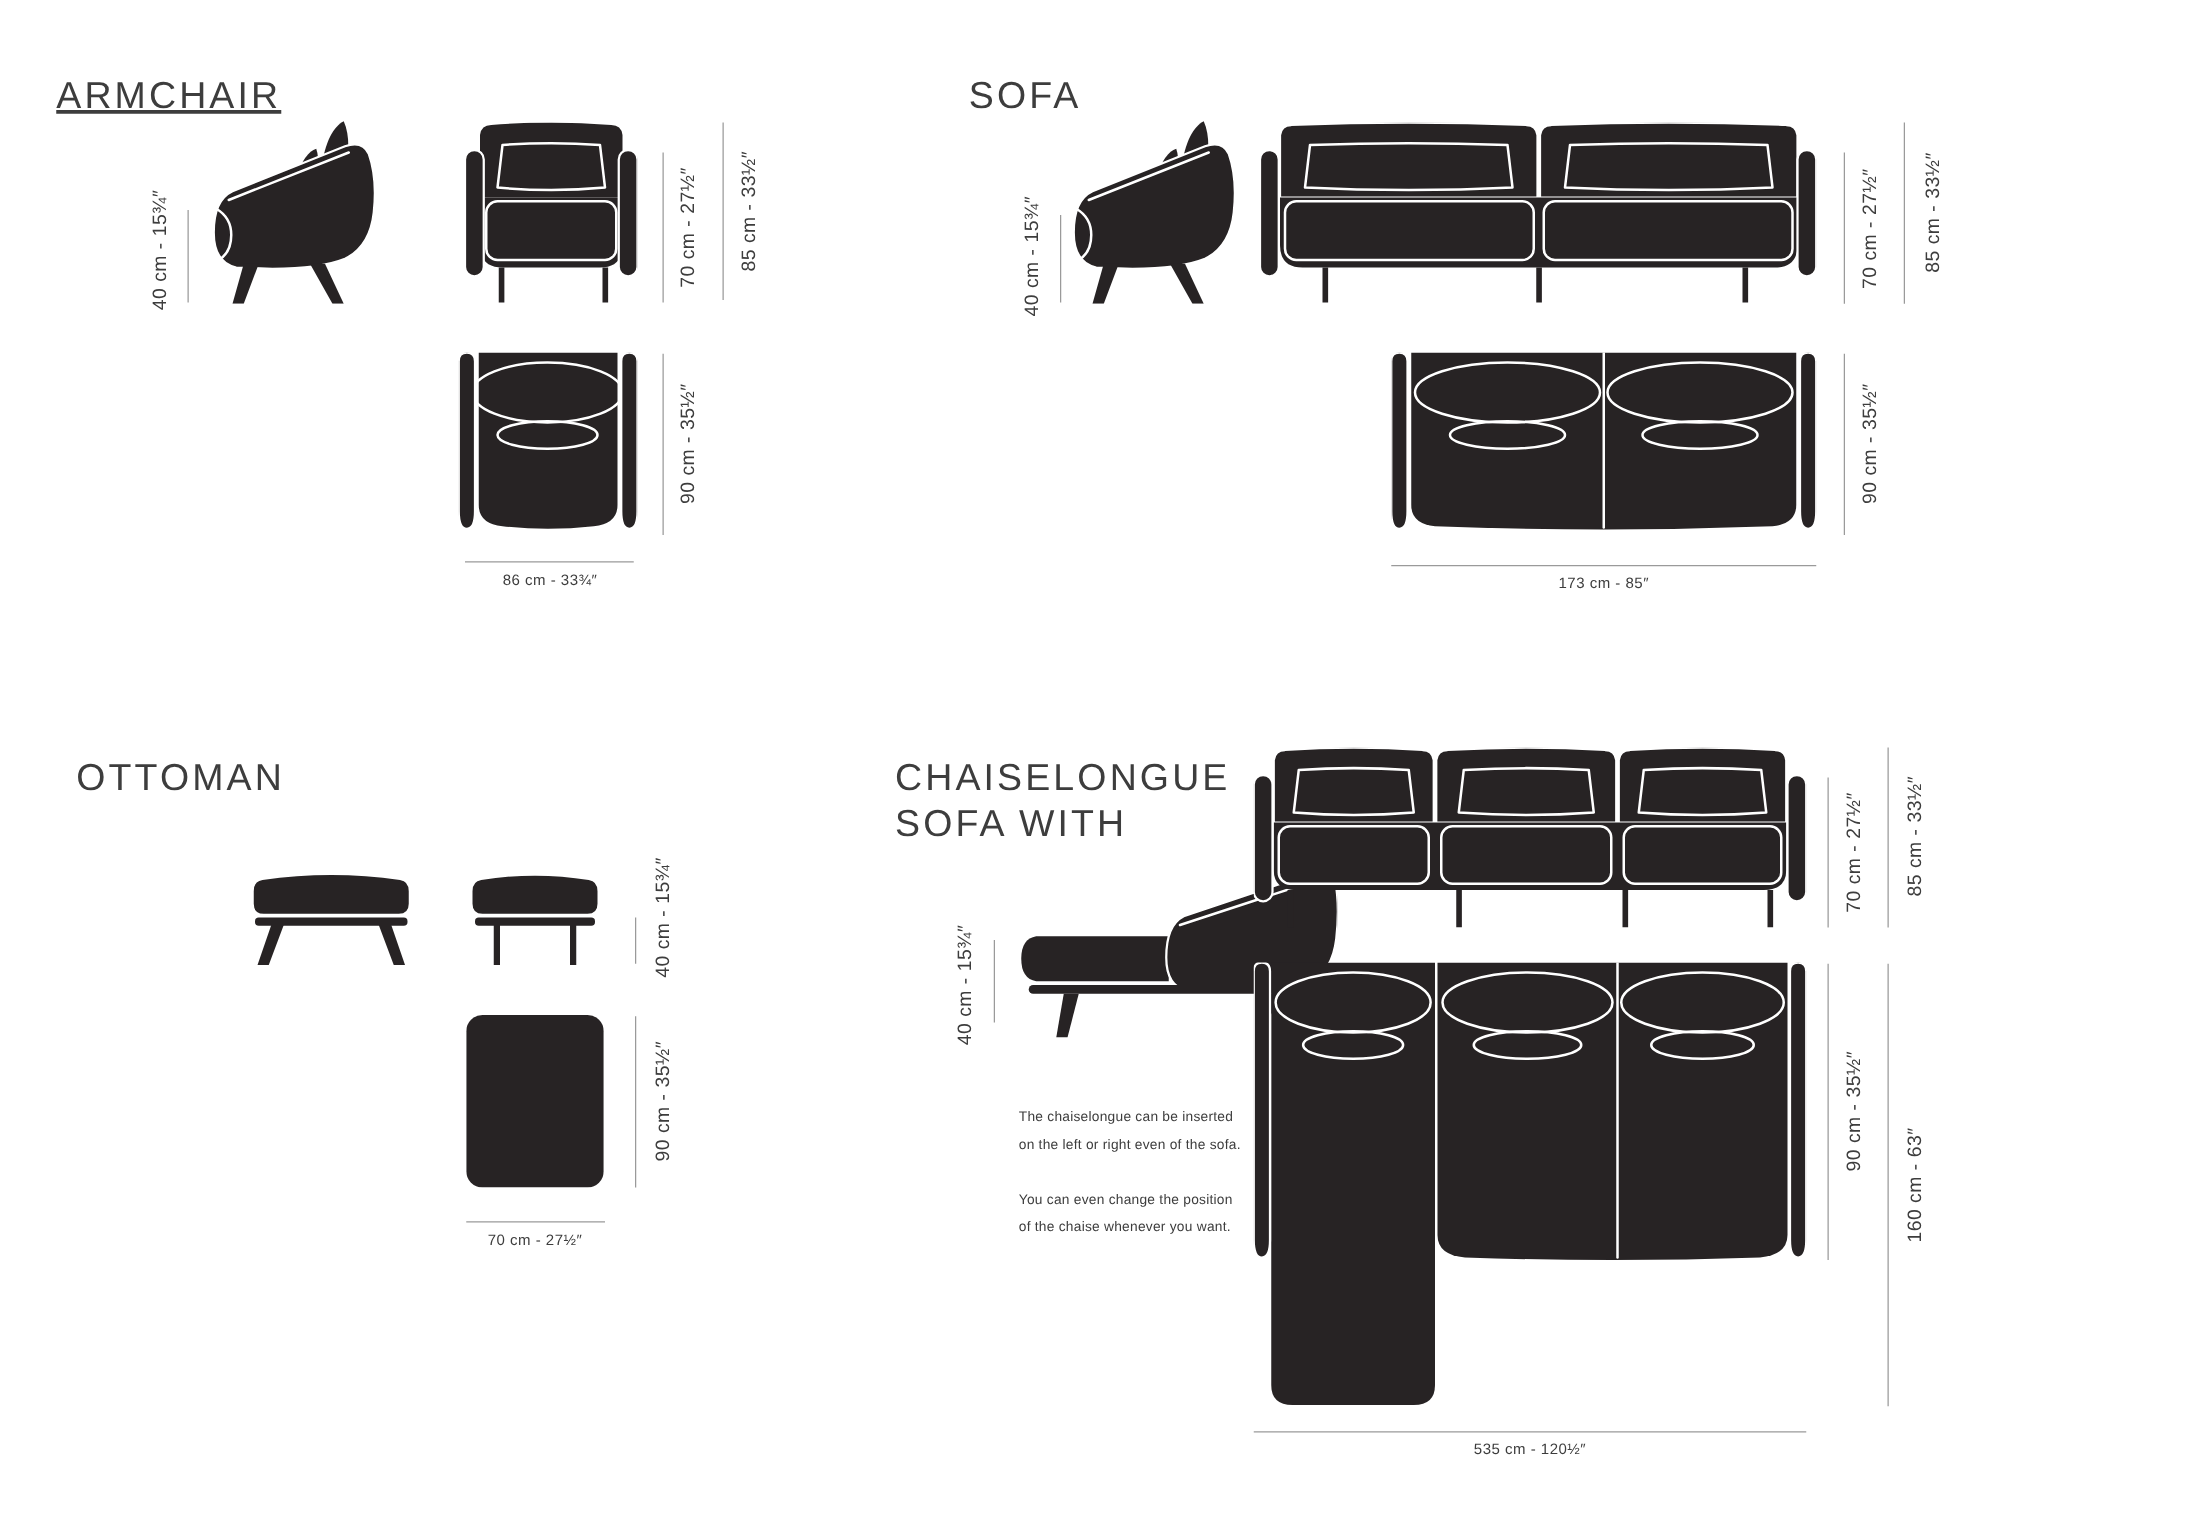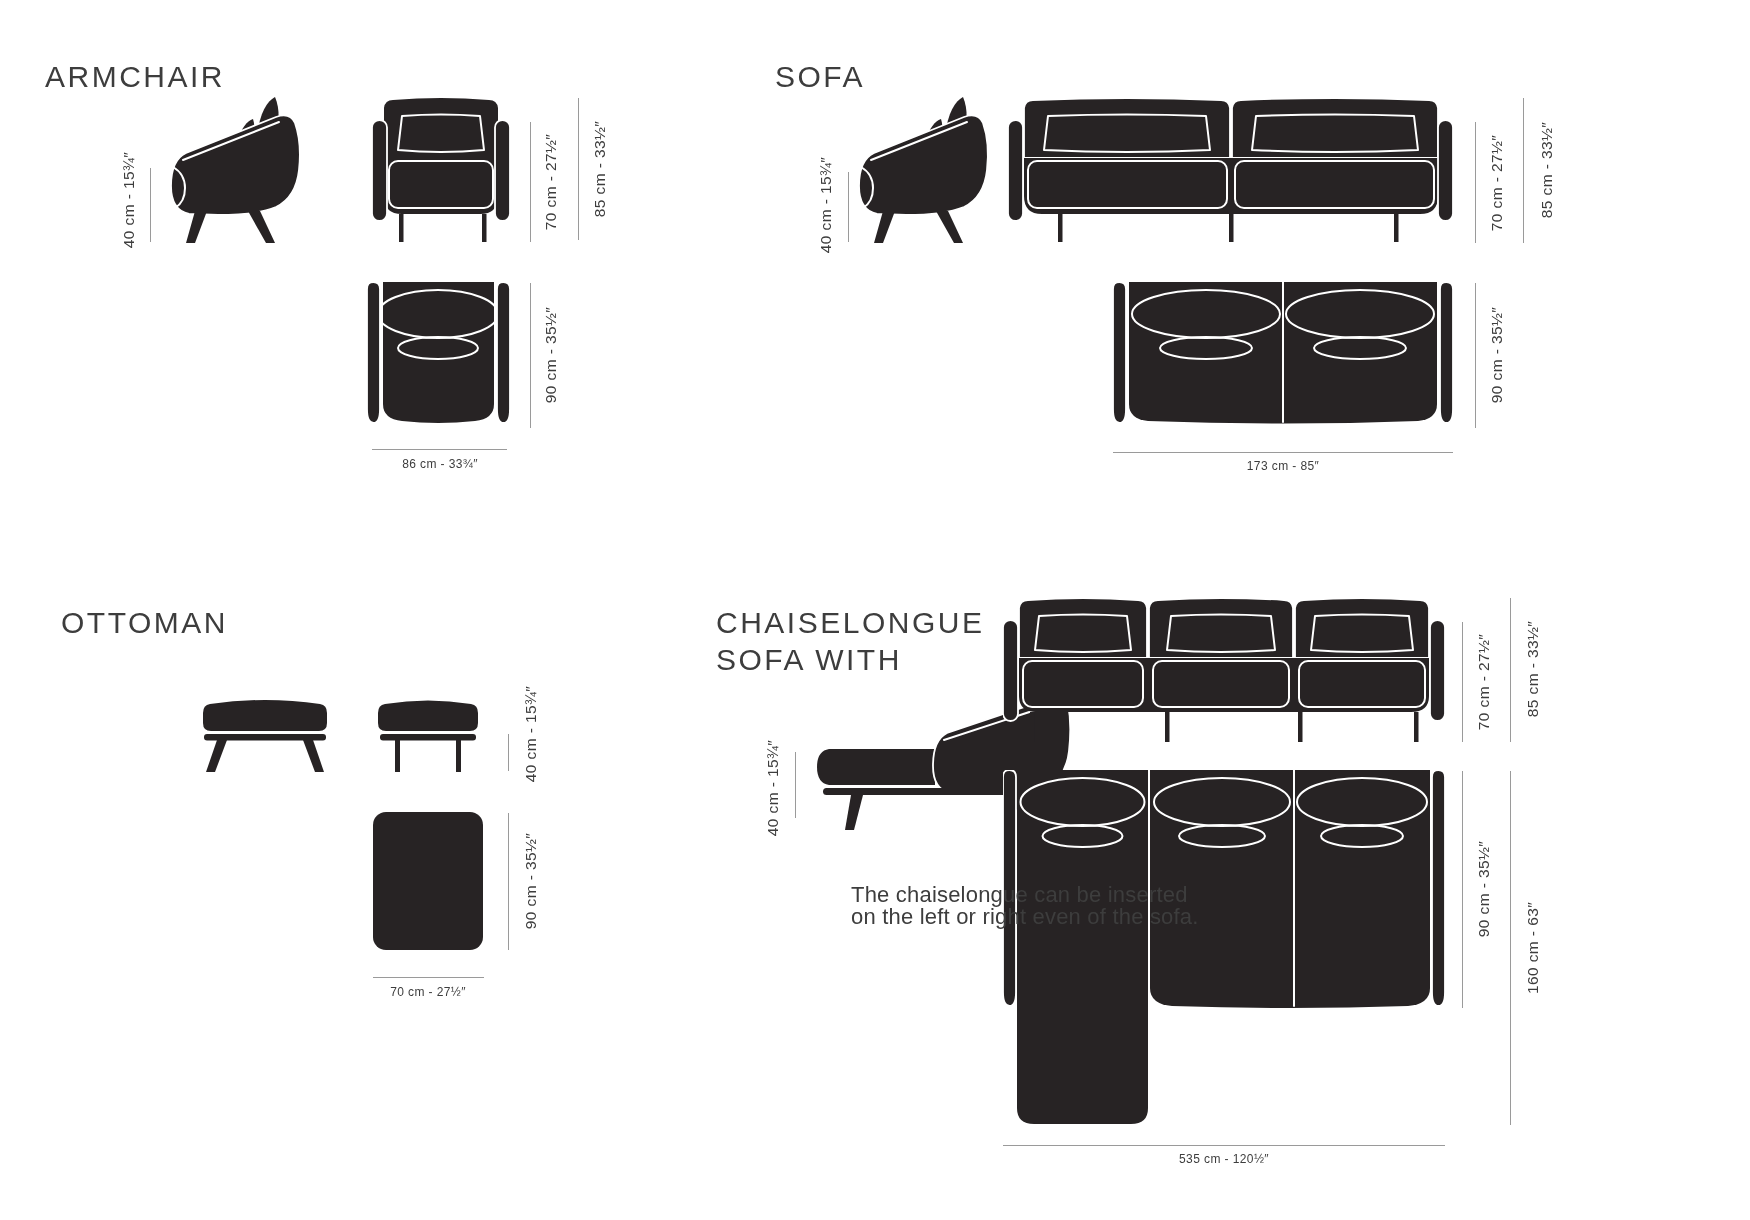--- a/index.html
+++ b/index.html
@@ -20,29 +20,29 @@
   .hdim {
     position:absolute; width:220px; text-align:center; font-size:12px;
     letter-spacing:0.4px; color:var(--text, #3f3f3f); white-space:nowrap;
   }
   .lv { position:absolute; width:1px; background:var(--dim_line, #9a9a9a); }
   .lh { position:absolute; height:1px; background:var(--dim_line, #9a9a9a); }
   .fig { position:absolute; display:block; }
   .ink { fill:var(--ink, #272324); }
   .wsep { stroke:#ffffff; stroke-width:1.8px; }
   .wline { fill:none; stroke:#ffffff; stroke-width:2px; stroke-linejoin:round; stroke-linecap:round; }
-  .note { position:absolute; font-size:22px; line-height:21.5px; color:var(--text, #3b3b3b); letter-spacing:0.2px;margin-left:36px; }
+  .note { position:absolute; font-size:11px; line-height:21.5px; color:var(--text, #3b3b3b); letter-spacing:0.2px; }
   .note span { display:block; }
 </style>
 </head>
 <body>
 
 <div id="page">
 
-  <div class="title" style="left:45px; top:58px;">ARMCHAIR</div>
+  <div class="title" style="left:45px; top:58px;text-decoration:underline;">ARMCHAIR</div>
 
   <svg class="fig" style="left:162px; top:95px;" width="146" height="148" viewBox="0 0 146 148">
     <path class="ink" d="M 95 40 C 98 18 105 6 113 2 C 118 13 118 31 112 46 L 98 52 Z"></path>
     <path class="ink" d="M 75 48 C 79 33 85 26 91 24 C 94 33 92 43 87 52 Z"></path>
     <path class="ink wsep" d="M 24 58 L 114 22 Q 128 17 133 28 Q 140 48 137 75 Q 134 102 114 112 Q 94 120 56 120 L 27 119 Q 9 115 9 91 Q 9 65 24 58 Z"></path>
     <path class="wline" d="M 21 65 L 117 27"></path>
     <path class="wline" d="M 11 72 Q 23 79 23 93 Q 23 107 13 113"></path>
     <path class="ink" d="M 33 116 L 45 116 L 33 148 L 24 148 Z"></path>
     <path class="ink" d="M 86 116 L 98 116 L 113 148 L 104 148 Z"></path>
   </svg>
@@ -212,20 +212,24 @@
     <path class="ink wsep" d="M 429 7 Q 429 0 435.5 0 Q 442 0 442 7 L 442 222 Q 442 236 435.5 236 Q 429 236 429 222 Z"></path>
   </svg>
 
   <div class="lv" style="left:795px; top:752px; height:66px;"></div>
   <div class="vdim" style="left:678px; top:778px;">40 cm - 15¾″</div>
 
   <div class="note" style="left:815px; top:884px;">
     <span>The chaiselongue can be inserted</span>
     <span>on the left or right even of the sofa.</span>
   </div>
+  <div class="note" style="left:815px; top:950px;">
+    <span>You can even change the position</span>
+    <span>of the chaise whenever you want.</span>
+  </div>
 
   <div class="lv" style="left:1462px; top:622px; height:120px;"></div>
   <div class="vdim" style="left:1389px; top:672px;">70 cm - 27½″</div>
 
   <div class="lv" style="left:1510px; top:598px; height:144px;"></div>
   <div class="vdim" style="left:1438px; top:659px;">85 cm - 33½″</div>
 
   <div class="lv" style="left:1462px; top:771px; height:237px;"></div>
   <div class="vdim" style="left:1389px; top:879px;">90 cm - 35½″</div>
 

